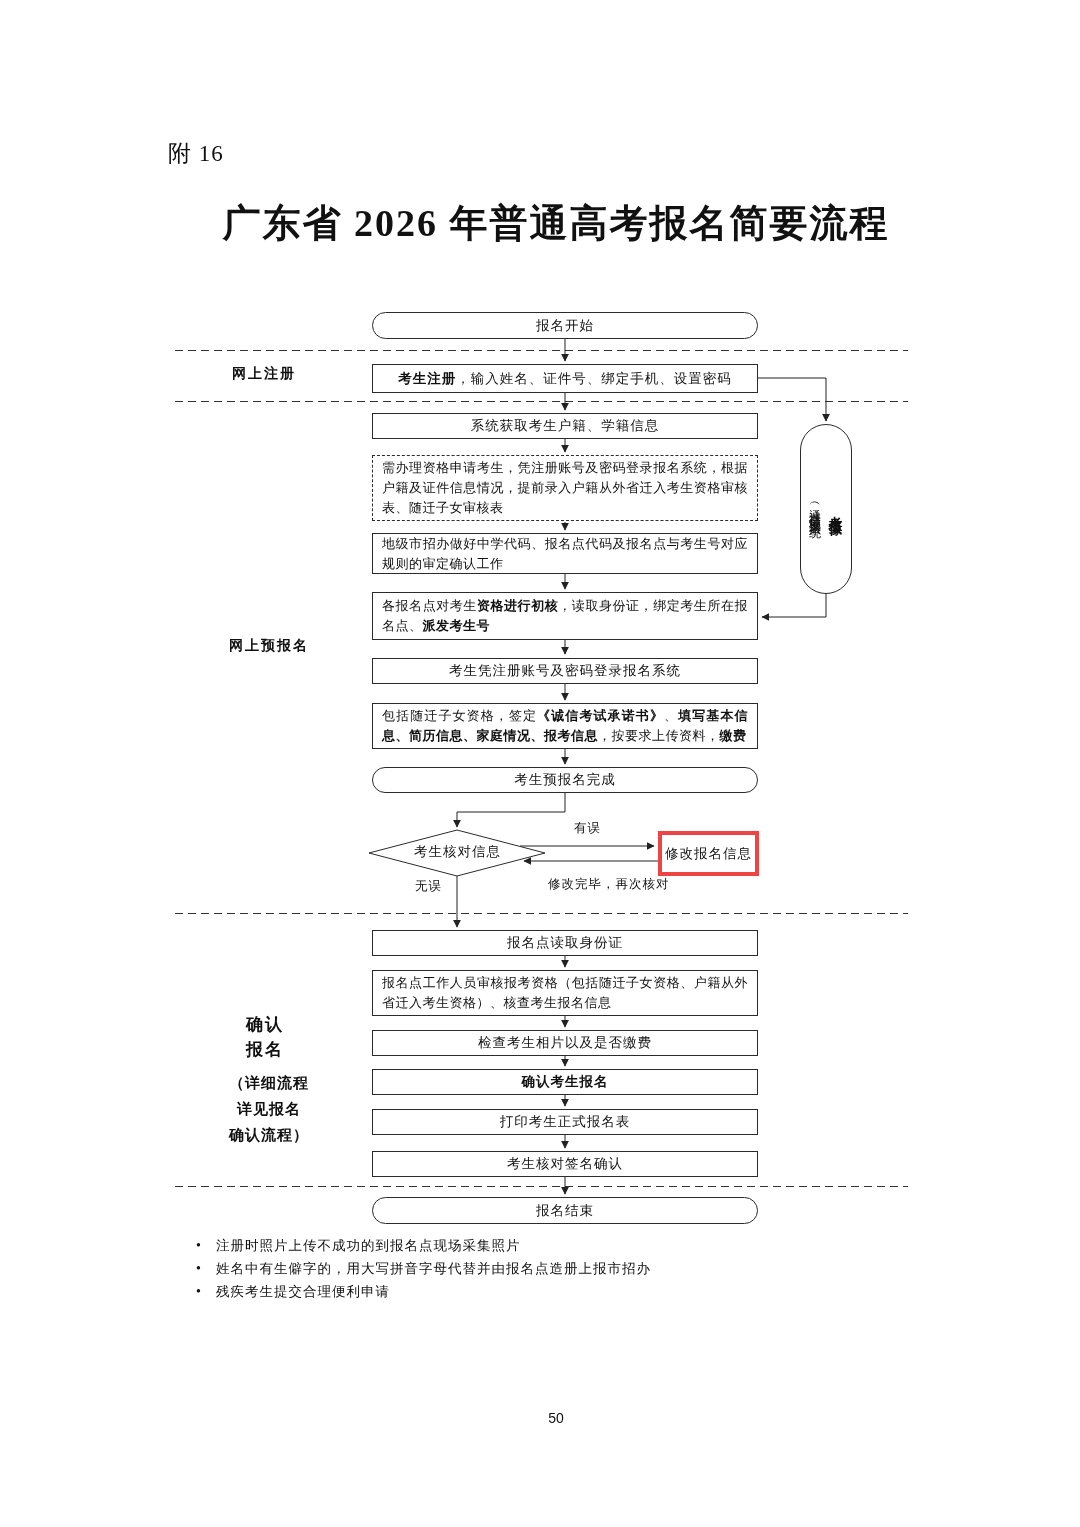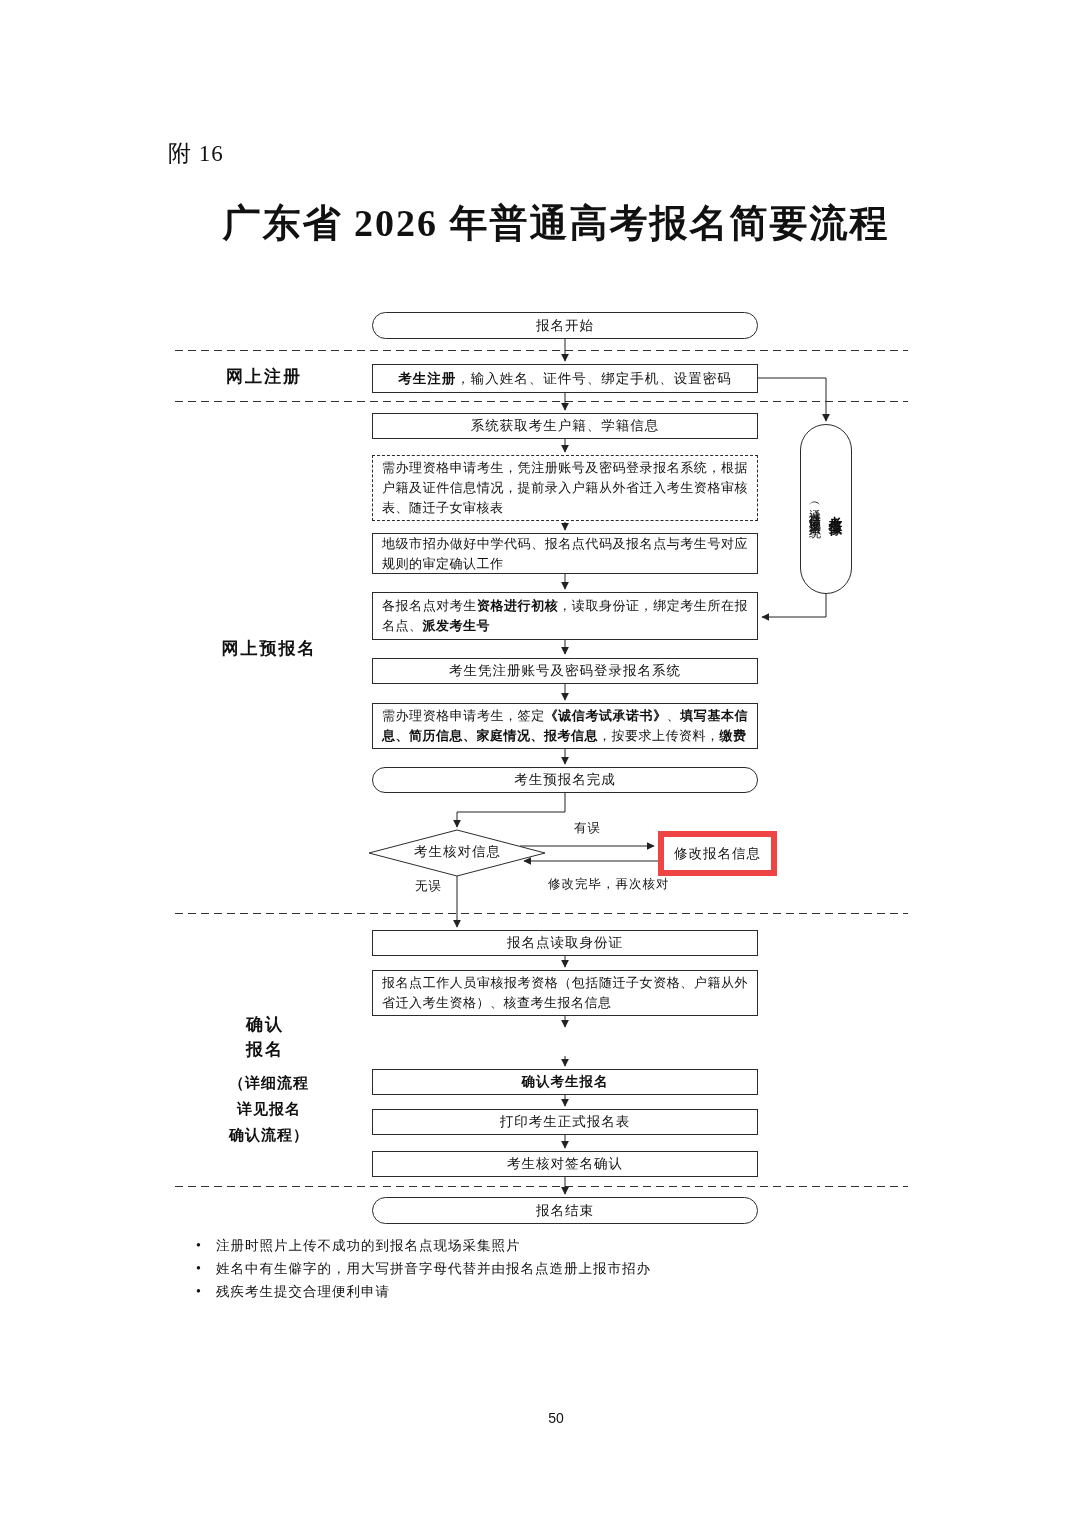--- a/index.html
+++ b/index.html
@@ -8,27 +8,27 @@
   .layer{position:absolute;left:0;top:0;}
   .appendix{position:absolute;left:168px;top:138px;font-size:23px;letter-spacing:1px;}
   .title{position:absolute;left:0;top:198px;width:100%;text-align:center;font-size:38px;font-weight:bold;letter-spacing:2px;margin:0;}
   .node{position:absolute;left:372px;width:386px;border:1px solid #2b2b2b;background:#fff;
         font-size:13.5px;letter-spacing:1px;line-height:20px;
         display:flex;align-items:center;justify-content:center;text-align:center;padding:1px 8px;box-sizing:border-box;}
   .node.pill{border-radius:14px;}
   .node.multi{font-size:13px;letter-spacing:0.5px;padding:2px 9px;}
   .node.multi .jtext{display:block;width:100%;text-align:justify;}
   .node.dashedbox{border-style:dashed;}
-  .sidebox{position:absolute;left:658px;top:831px;width:119px;height:45px;border:6px solid #ef4444;background:#fff;
+  .sidebox{position:absolute;left:658px;top:831px;width:101px;height:45px;border:4px solid #ef4444;background:#fff;
         display:flex;align-items:center;justify-content:center;text-align:left;font-size:13.5px;letter-spacing:1px;line-height:20px;box-sizing:border-box;}
   .capsule{position:absolute;left:800px;top:424px;width:52px;height:170px;border:1px solid #2b2b2b;border-radius:26px;background:#fff;box-sizing:border-box;}
   .vtext{position:absolute;writing-mode:vertical-rl;top:50%;transform:translateY(-50%);letter-spacing:2px;white-space:nowrap;}
   .vmain{right:7px;font-weight:bold;font-size:13.5px;}
   .vnote{left:5px;font-size:12px;}
-  .sec-label{position:absolute;font-weight:bold;font-size:17px;letter-spacing:2px;text-align:center;}
+  .sec-label{position:absolute;font-weight:bold;font-size:14px;letter-spacing:2px;text-align:center;}
   .sec-confirm{position:absolute;left:230px;top:1012px;width:70px;text-align:center;font-weight:bold;font-size:17px;letter-spacing:2px;line-height:25px;}
   .sec-confirm-note{position:absolute;left:214px;top:1070px;width:110px;text-align:center;font-weight:bold;font-size:15px;letter-spacing:1px;line-height:26px;}
   .diamond-text{position:absolute;left:381px;top:843px;width:153px;text-align:center;font-size:13.5px;letter-spacing:1px;}
   .edge-label{position:absolute;font-size:12.5px;letter-spacing:1px;}
   .notes{position:absolute;left:196px;top:1238px;font-size:13.5px;letter-spacing:1px;}
   .note-row{display:flex;align-items:flex-start;margin-bottom:7px;line-height:16px;}
   .note-bullet{width:20px;font-size:14px;line-height:16px;}
   .pagenum{position:absolute;left:0;top:1410px;width:100%;text-align:center;font-size:14px;
         font-family:"Liberation Sans","DejaVu Sans",sans-serif;}
   .flowline{stroke:#222;stroke-width:1;fill:none;}
@@ -103,40 +103,41 @@
     <span class="jtext">需办理资格申请考生，凭注册账号及密码登录报名系统，根据户籍及证件信息情况，提前录入户籍从外省迁入考生资格审核表、随迁子女审核表</span>
   </div>
   <div class="node multi" style="top:533px;height:41px;">
     <span class="jtext">地级市招办做好中学代码、报名点代码及报名点与考生号对应规则的审定确认工作</span>
   </div>
   <div class="node multi" style="top:592px;height:48px;">
     <span class="jtext"><span>各报名点对考生</span><span style="font-weight: bold;">资格进行初核</span><span>，读取身份证，绑定考生所在报名点、</span><span style="font-weight: bold; margin-top: 25px;">派发考生号</span></span>
   </div>
   <div class="node" style="top:658px;height:26px;">考生凭注册账号及密码登录报名系统</div>
   <div class="node multi" style="top:703px;height:46px;">
-    <span class="jtext"><span>需办理资格申请考生，签定</span><span style="font-weight: bold;">《诚信考试承诺书》</span><span>、</span><span style="font-weight: bold;">填写基本信息、简历信息、家庭情况、报考信息</span><span>，按要求上传资料，</span><span style="font-weight: bold;">缴费</span></span>
+    <span class="jtext"><span>包括随迁子女资格，签定</span><span style="font-weight: bold;">《诚信考试承诺书》</span><span>、</span><span style="font-weight: bold;">填写基本信息、简历信息、家庭情况、报考信息</span><span>，按要求上传资料，</span><span style="font-weight: bold;">缴费</span></span>
   </div>
   <div class="node" style="top:767px;height:26px;border-radius:13px;">考生预报名完成</div>
 
   <div class="diamond-text">考生核对信息</div>
   <div class="sidebox">修改报名信息</div>
 
   <div class="capsule">
     <div class="vtext vmain">考生摄像</div>
     <div class="vtext vnote">（通过微信或报名系统）</div>
   </div>
 
   <div class="edge-label" style="left:574px;top:820px;">有误</div>
   <div class="edge-label" style="left:415px;top:878px;">无误</div>
   <div class="edge-label" style="left:548px;top:876px;">修改完毕，再次核对</div>
 
   <div class="node" style="top:930px;height:26px;">报名点读取身份证</div>
   <div class="node multi" style="top:970px;height:46px;">
     <span class="jtext">报名点工作人员审核报考资格（包括随迁子女资格、户籍从外省迁入考生资格）、核查考生报名信息</span>
   </div>
+  <div class="node" style="top:1030px;height:26px;">检查考生相片以及是否缴费</div>
   <div class="node" style="top:1069px;height:26px;font-weight:bold;">确认考生报名</div>
   <div class="node" style="top:1109px;height:26px;">打印考生正式报名表</div>
   <div class="node" style="top:1151px;height:26px;">考生核对签名确认</div>
   <div class="node pill" style="top:1197px;height:27px;">报名结束</div>
 
   <div class="notes">
     <div class="note-row">
       <span class="note-bullet">•</span>
       <span>注册时照片上传不成功的到报名点现场采集照片</span>
     </div>

